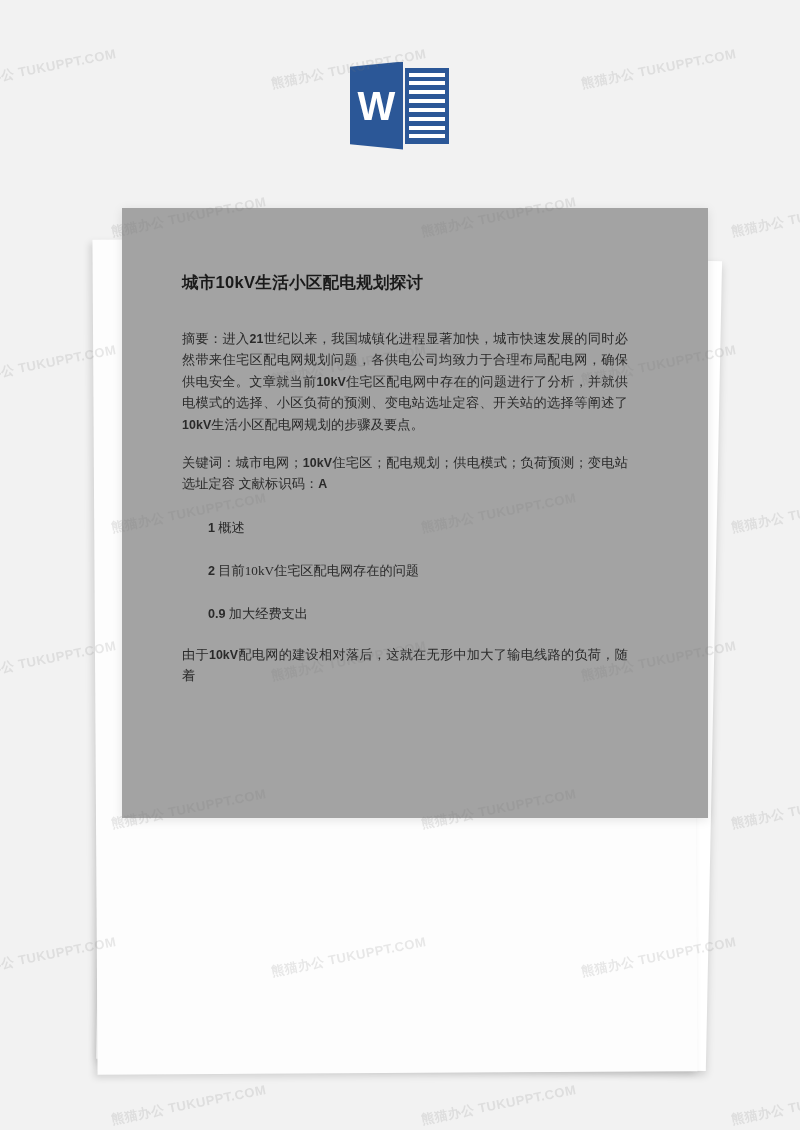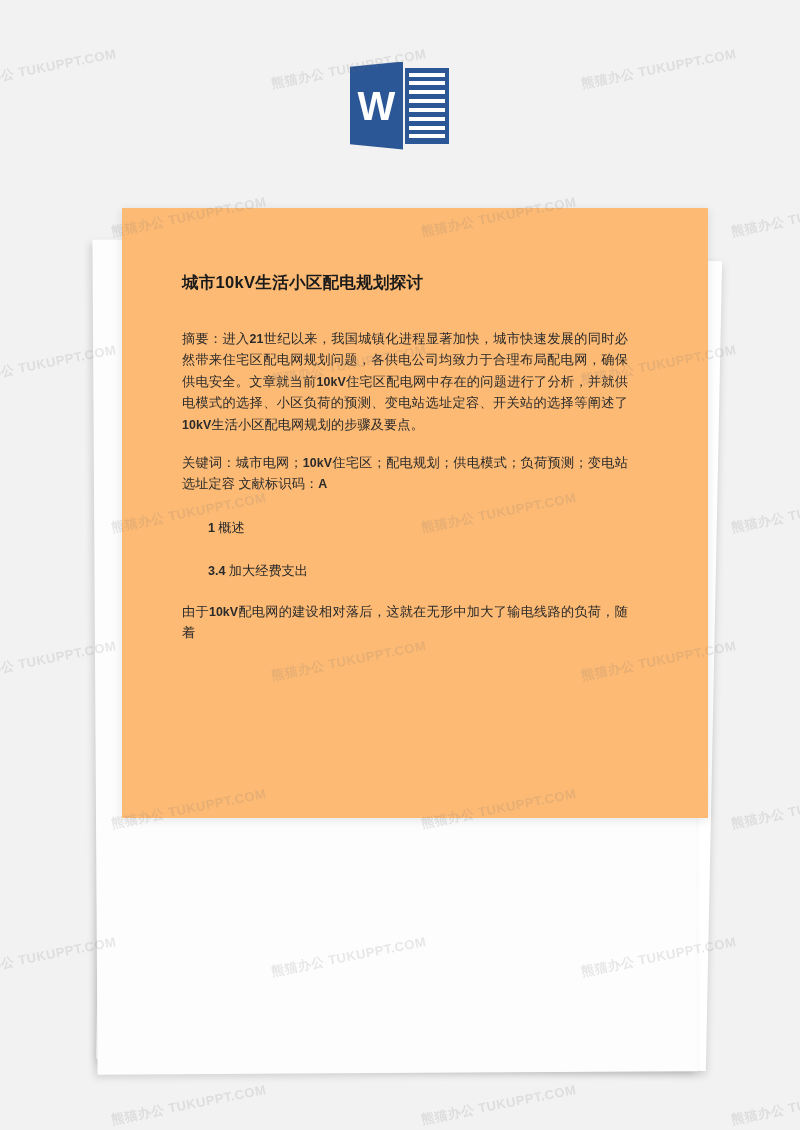--- a/index.html
+++ b/index.html
@@ -129,21 +129,21 @@
     box-shadow: 0 4px 9px rgba(0,0,0,0.16);
     transform: rotate(1.15deg);
   }
 
   .page {
     position: absolute;
     left: 122px;
     top: 208px;
     width: 586px;
     height: 610px;
-    background: #fdba74;
+    background: #a3a3a3;
     z-index: 4;
     box-shadow: 0 2px 10px rgba(0,0,0,0.10);
   }
   .page-content {
     position: absolute;
     left: 60px;
     top: 64px;
     width: 446px;
     color: #231f20;
   }
@@ -220,23 +220,27 @@
 
     <p class="para">摘要：进入<b class="lat">21</b>世纪以来，我国城镇化进程显著加快，城市快速发展的同时必然带来住宅区配电网规划问题，各供电公司均致力于合理布局配电网，确保供电安全。文章就当前<b class="lat">10kV</b>住宅区配电网中存在的问题进行了分析，并就供电模式的选择、小区负荷的预测、变电站选址定容、开关站的选择等阐述了<b class="lat">10kV</b>生活小区配电网规划的步骤及要点。</p>
 
     <p class="para">关键词：城市电网；<b class="lat">10kV</b>住宅区；配电规划；供电模式；负荷预测；变电站选址定容 文献标识码：<b class="lat">A</b></p>
 
     <p class="heading gap-before">
       <span class="num">1</span>
       <span>概述</span>
     </p>
 
-
     <p class="heading gap-before">
-      <span class="num">3.4</span>
+      <span class="num">2</span>
+      <span>目前10kV住宅区配电网存在的问题</span>
+    </p>
+
+    <p class="heading gap-before">
+      <span class="num">0.9</span>
       <span>加大经费支出</span>
     </p>
 
     <p class="para">由于<b class="lat">10kV</b>配电网的建设相对落后，这就在无形中加大了输电线路的负荷，随着</p>
   </div>
 </div>
 
 <div class="watermark-layer" id="watermark-layer">
     <div class="wm" style="left: -40px; top: 60px;">熊猫办公 TUKUPPT.COM</div>
     <div class="wm" style="left: 270px; top: 60px;">熊猫办公 TUKUPPT.COM</div>

